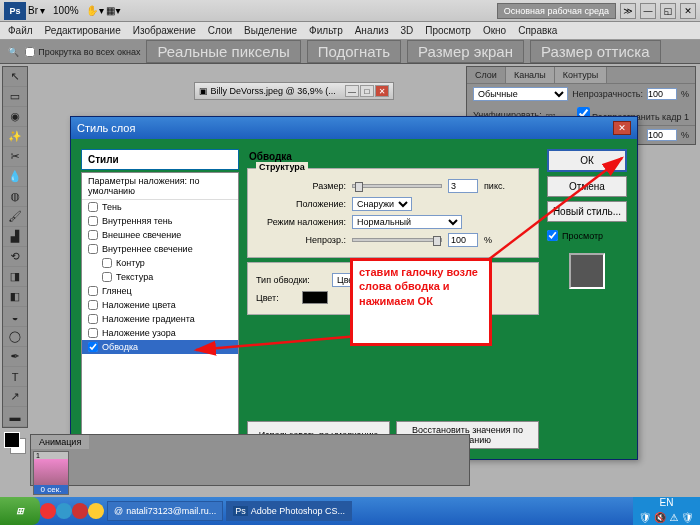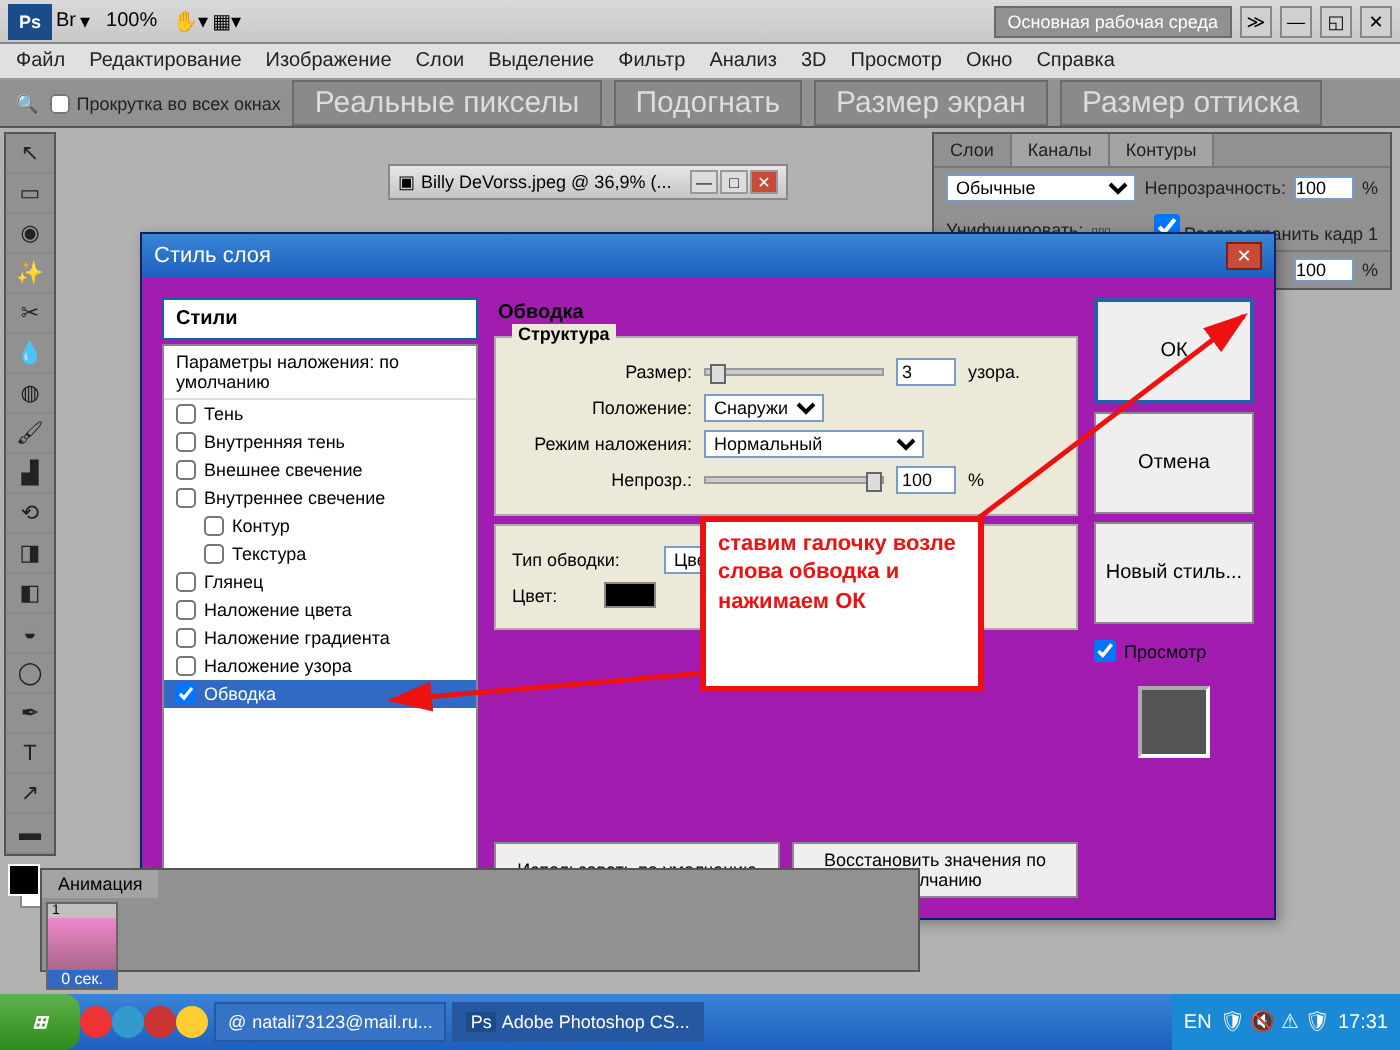--- a/index.html
+++ b/index.html
@@ -37,21 +37,21 @@
 
 .rpanel { position: absolute; right: 4px; top: 66px; width: 230px; background: #919191; border: 1px solid #555; font-size: 9px; color: #222; }
 .rtabs { display: flex; border-bottom: 1px solid #777; }
 .rtabs div { padding: 3px 8px; background: #a3a3a3; border-right: 1px solid #777; font-size: 9px; }
 .rtabs div.active { background: #919191; }
 .rrow { display: flex; align-items: center; padding: 3px 6px; gap: 4px; }
 .rrow select { font-size: 9px; flex: 1; }
 .rrow input[type=text] { width: 30px; font-size: 9px; }
 
 
-.dlg { position: absolute; left: 70px; top: 116px; width: 568px; height: 344px; background: #a21caf; border: 1px solid #0a246a; box-shadow: 2px 2px 6px rgba(0,0,0,.3); }
+.dlg { position: absolute; left: 70px; top: 116px; width: 568px; height: 344px; background: #15803d; border: 1px solid #0a246a; box-shadow: 2px 2px 6px rgba(0,0,0,.3); }
 .dlgtitle { background: linear-gradient(#3a84d6,#1d5fbe); height: 22px; color: #fff; display: flex; align-items: center; padding: 0 6px; font-size: 11px; }
 .dlgtitle .x { margin-left: auto; width: 18px; height: 14px; background: #c84b3a; color: #fff; font-size: 9px; display: flex; align-items: center; justify-content: center; border: 1px solid #7a2215; }
 .dlgbody { display: flex; padding: 10px; gap: 8px; height: calc(100% - 22px); }
 
 .stylelist { width: 158px; }
 .stylelist .hdr { background: #fff; border: 1px solid #0369a1; padding: 4px 6px; font-size: 10px; font-weight: bold; margin-bottom: 2px; }
 .stylelist .box { border: 1px solid #888; background: #fff; height: 280px; overflow: hidden; }
 .stylelist .ph { padding: 3px 6px; font-size: 9px; border-bottom: 1px solid #ddd; }
 .stylelist .row { display: flex; gap: 4px; padding: 2px 6px; font-size: 9px; }
 .stylelist .row input { width: 10px; height: 10px; }
@@ -67,43 +67,43 @@
 .frow select { font-size: 9px; }
 .slider { flex: 1; height: 4px; background: #ccc; border: 1px solid #999; position: relative; max-width: 90px; }
 .slider .h { position: absolute; top: -3px; width: 8px; height: 10px; background: #ddd; border: 1px solid #666; }
 
 .cswatch { width: 26px; height: 13px; background: #000; border: 1px solid #888; }
 
 .bottombtns { display: flex; gap: 6px; margin-top: 8px; }
 .bottombtns button { font-size: 9px; padding: 3px 6px; flex: 1; }
 
 .rightbtns { width: 80px; display: flex; flex-direction: column; gap: 4px; }
-.rightbtns button { font-size: 10px; padding: 19px 4px; text-align: center; }
+.rightbtns button { font-size: 10px; padding: 4px 4px; text-align: center; }
 .rightbtns .ok { font-weight: normal; border: 2px solid #2a5db0; }
 .preview { display: flex; align-items: center; gap: 4px; font-size: 9px; margin-top: 4px; }
 .preview input { width: 11px; height: 11px; }
 .pvbox { width: 36px; height: 36px; background: #555; border: 2px inset #fff; margin: 8px auto; }
 
 
 .annot { position: absolute; left: 350px; top: 258px; width: 142px; height: 88px; border: 3px solid #e11; background: #fff; padding: 4px 6px; font-size: 11px; color: #e11; line-height: 1.3; z-index: 50; font-weight: bold; }
 svg.arrows { position: absolute; left: 0; top: 0; width: 700px; height: 525px; pointer-events: none; z-index: 49; }
 
 
-.animpan { position: absolute; left: 20px; top: 434px; width: 440px; height: 52px; background: #919191; border: 1px solid #555; font-size: 9px; }
+.animpan { position: absolute; left: 30px; top: 434px; width: 440px; height: 52px; background: #919191; border: 1px solid #555; font-size: 9px; }
 .animpan .tab { background: #a3a3a3; display: inline-block; padding: 2px 8px; }
 .animpan .frames { display: flex; gap: 4px; padding: 2px; }
 .animpan .frame { width: 36px; border: 1px solid #666; background: #c0c0c0; font-size: 8px; }
 .animpan .frame .img { height: 26px; background: linear-gradient(#e8c,#a68); }
 .animpan .ctrl { background: #8a8a8a; display: flex; gap: 4px; padding: 1px 4px; font-size: 8px; }
 
 
 .taskbar { position: absolute; left: 0; bottom: 0; width: 700px; height: 28px; background: linear-gradient(#3a84d6,#1d5fbe); display: flex; align-items: center; font-size: 9px; color: #fff; }
 .start { background: linear-gradient(#5fb24a,#2e8a1f); height: 100%; width: 40px; display: flex; align-items: center; justify-content: center; border-radius: 0 8px 8px 0; font-weight: bold; font-style: italic; }
 .task { background: #3673c4; border: 1px solid #2558a0; padding: 2px 6px; margin-left: 3px; display: flex; align-items: center; gap: 3px; height: 20px; }
-.tray { margin-left: auto; background: #1a8ad6; height: 100%; display: flex; align-items: center; padding: 0 6px; gap: 4px; font-size: 10px; }
+.tray { margin-left: auto; background: #1a8ad6; height: 100%; display: flex; align-items: center; padding: 0 6px; gap: 4px; font-size: 10px; flex-direction: column; }
 .qicon { width: 16px; height: 16px; border-radius: 50%; }
 
 button { background: #efefef; border: 1px solid #888; cursor: pointer; }
 select, input[type=text] { background: #fff; border: 1px solid #7a9ac9; }
 </style>
 </head>
 <body>
 
 <div class="menubar">
   <div class="ps">Ps</div>
@@ -266,21 +266,21 @@
     <div class="midpanel">
       <div style="font-size:10px;font-weight:bold;padding:2px">Обводка</div>
       <div class="group">
         <div class="legend">Структура</div>
         <div class="frow">
           <span class="lbl">Размер:</span>
           <div class="slider">
               <div class="h" style="left:2px"></div>
             </div>
           <input type="text" value="3" style="">
-          <span>узора.</span>
+          <span>пикс.</span>
         </div>
         <div class="frow">
           <span class="lbl">Положение:</span>
           <select><option>Снаружи</option></select>
         </div>
         <div class="frow">
           <span class="lbl">Режим наложения:</span>
           <select style="width:110px"><option>Нормальный</option></select>
         </div>
         <div class="frow">

